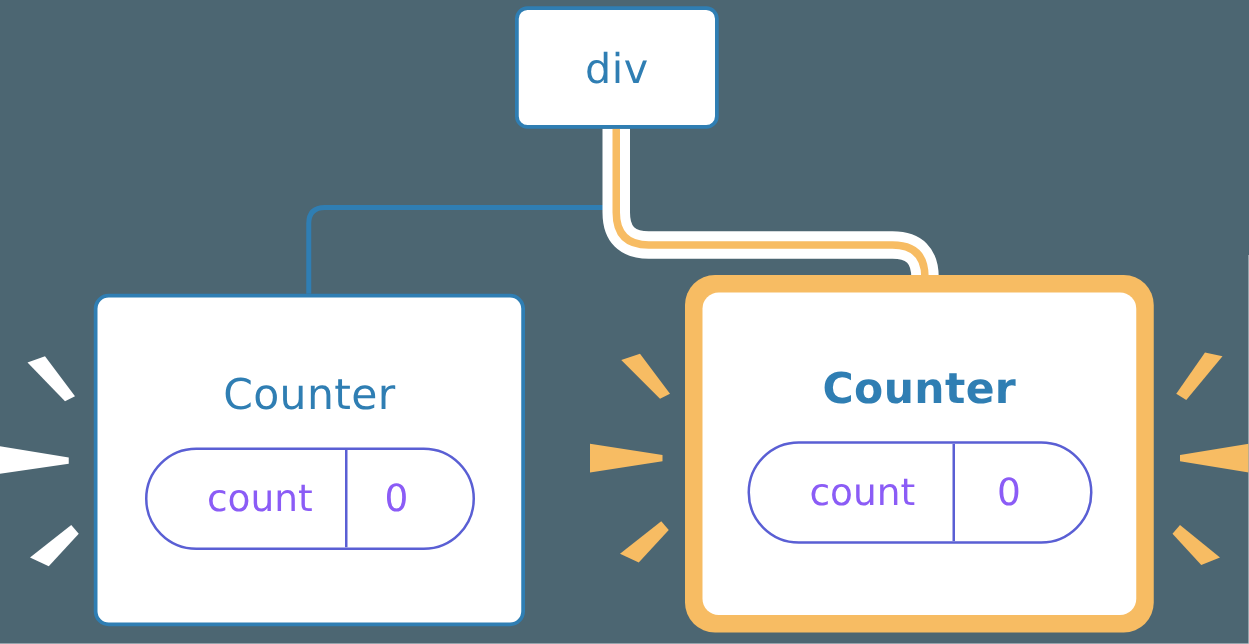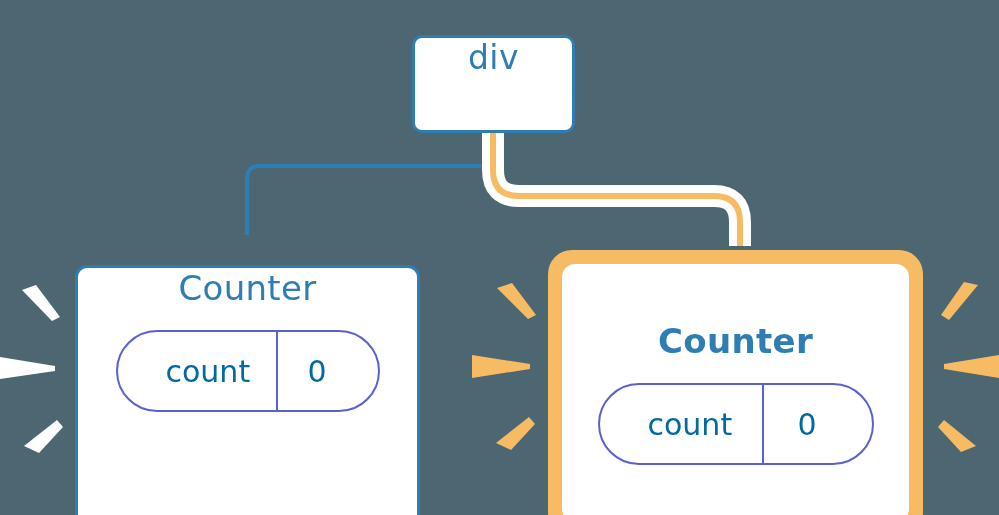--- a/index.html
+++ b/index.html
@@ -34,22 +34,21 @@
   }
 
   
   .node {
     position: absolute;
     background: #ffffff;
     box-sizing: border-box;
     display: flex;
     flex-direction: column;
     align-items: center;
-    justify-content: flex-start;
-    margin-top: 30px;
+    justify-content: center;
   }
 
   .node-div {
     left: 412px;
     top: 5px;
     width: 163px;
     height: 98px;
     border: 3px solid #2f7eb3;
     border-radius: 10px;
     z-index: 6;
@@ -115,21 +114,21 @@
     border: 2px solid #5a5fd4;
     border-radius: 999px;
     height: 78px;
     overflow: hidden;
     background: transparent;
   }
   .pill-key, .pill-val {
     display: flex;
     align-items: center;
     justify-content: center;
-    color: #0369a1;
+    color: #8b5cf6;
     font-size: 30px;
     font-weight: 400;
   }
   .pill-key {
     padding: 0 30px 0 48px;
   }
   .pill-val {
     border-left: 2px solid #5a5fd4;
     padding: 0 42px 0 30px;
     min-width: 26px;

